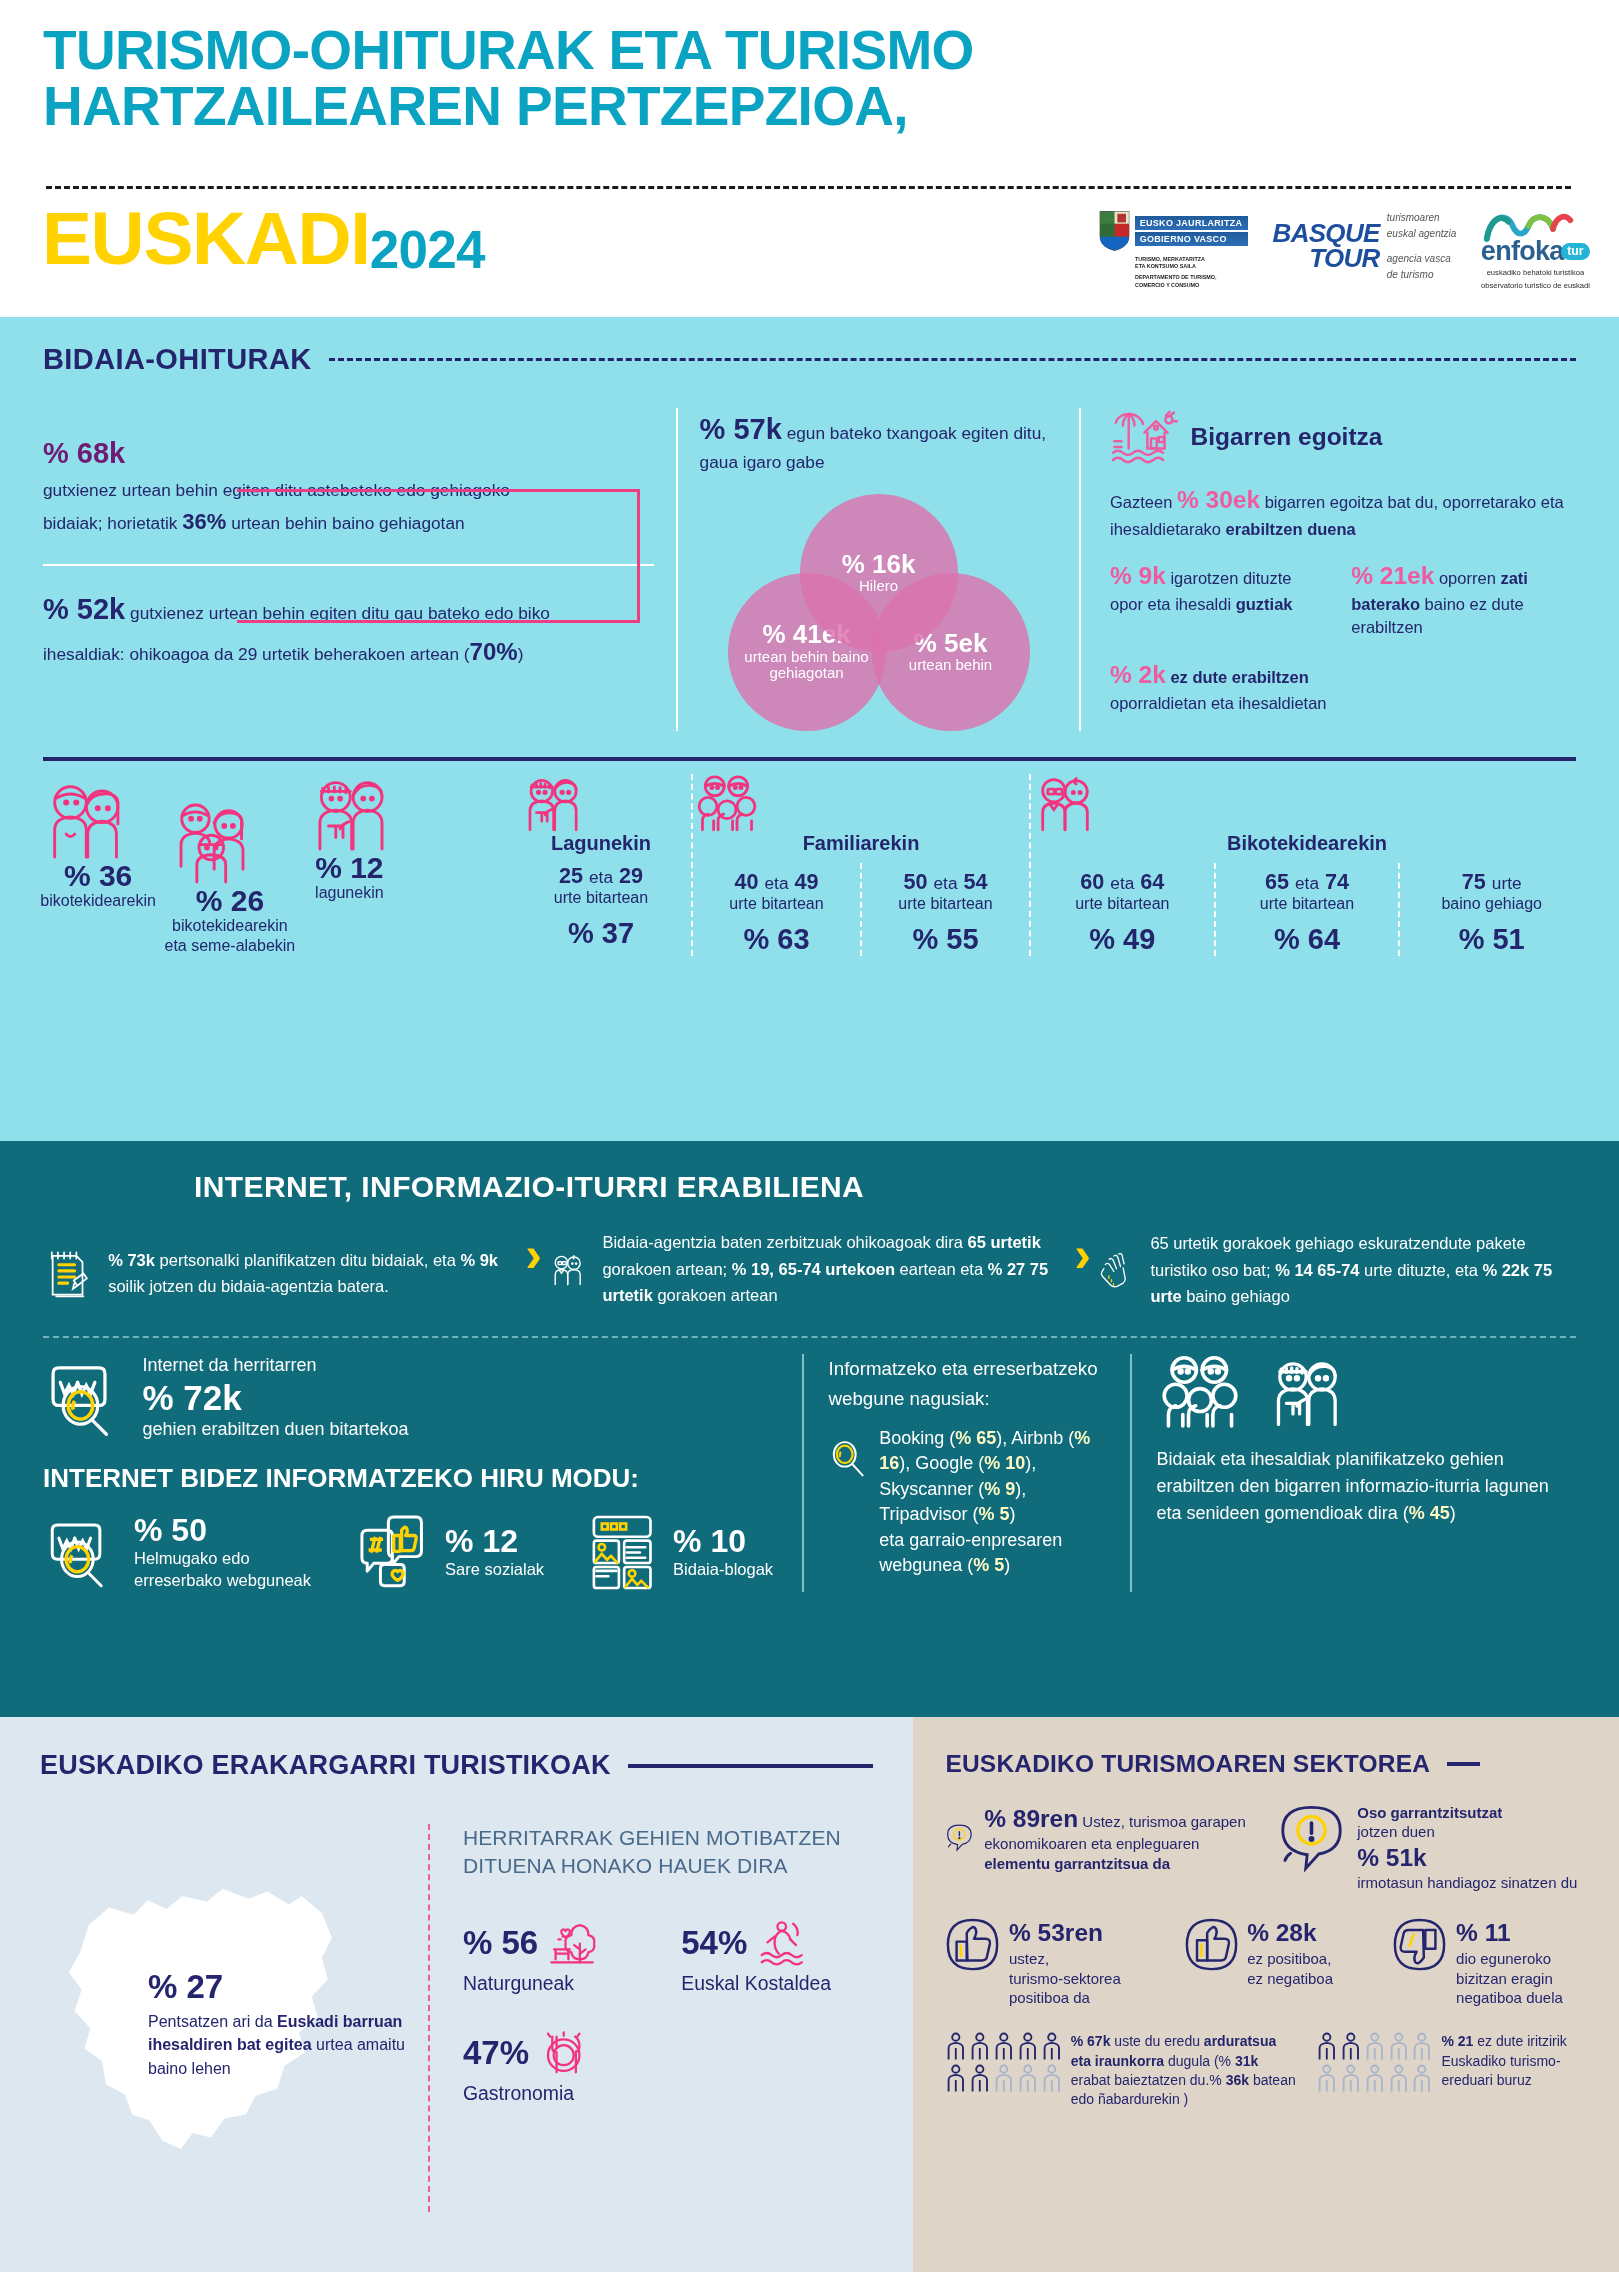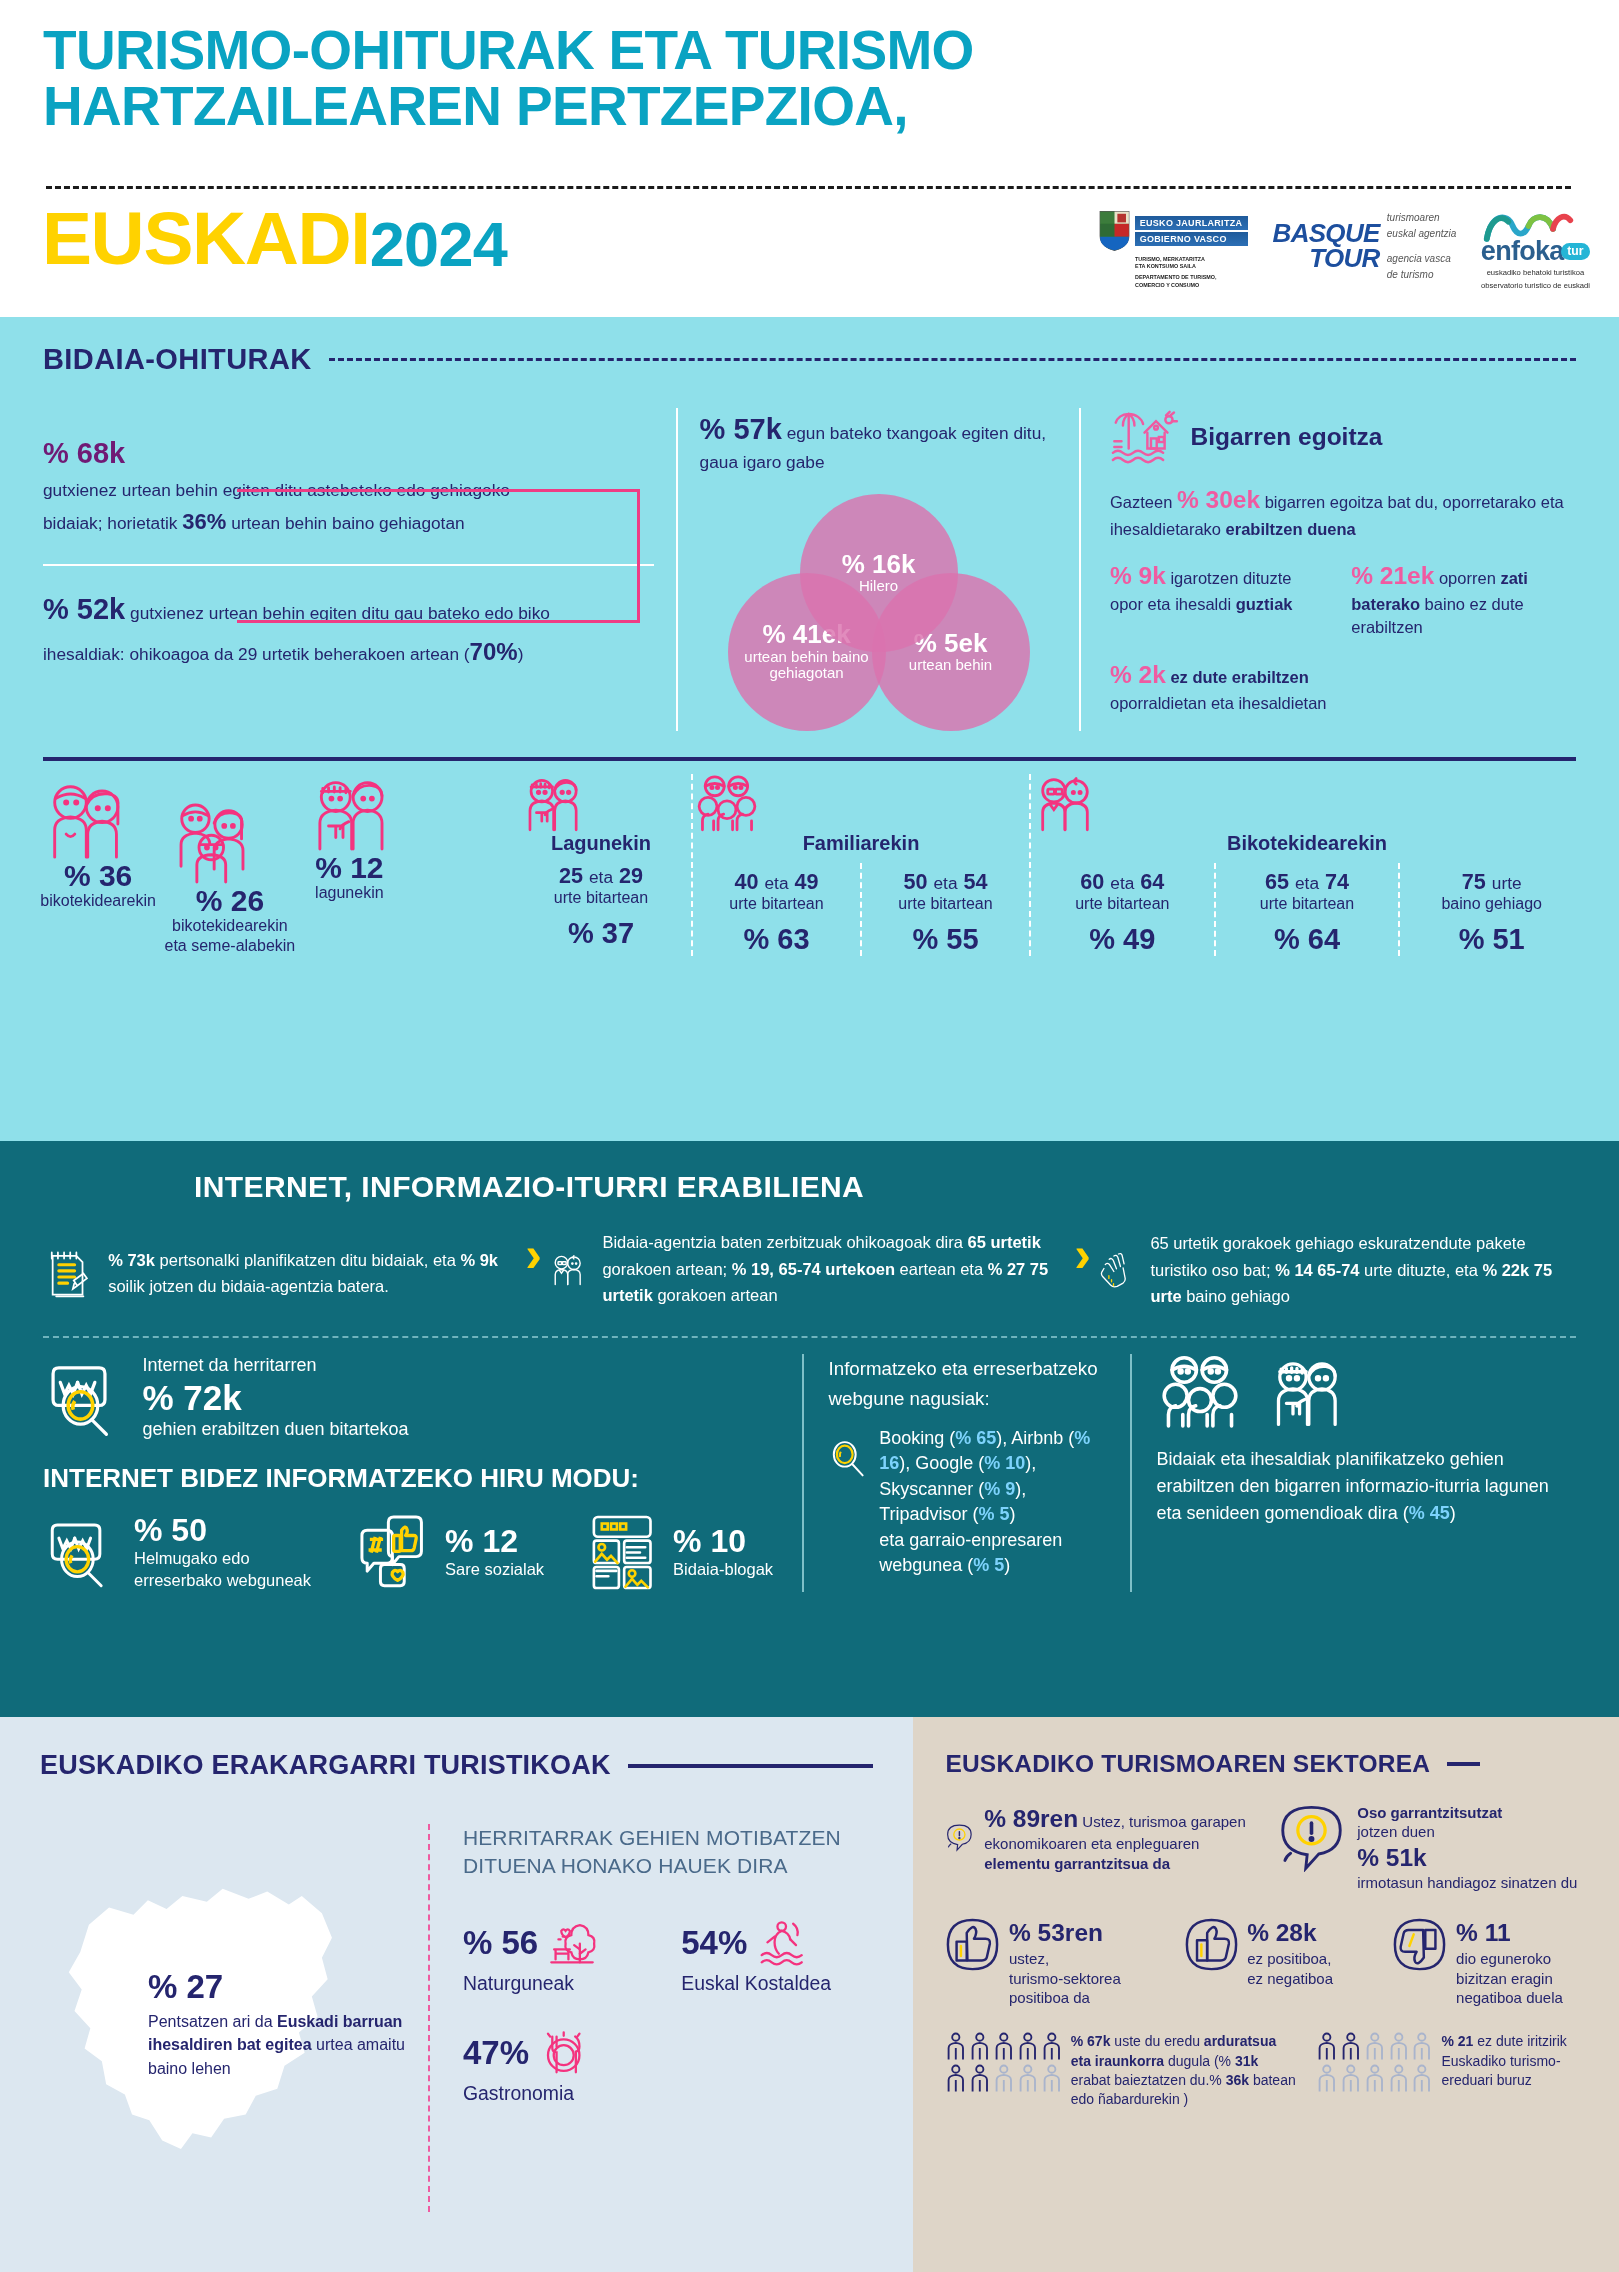--- a/index.html
+++ b/index.html
@@ -6,38 +6,38 @@
   html,body { background:#ffffff; }
   body {
     width:1619px; height:2273px;
     font-family:"Liberation Sans", sans-serif;
     color:#25256e;
     overflow:hidden;
     position:relative;
   }
   .navy  { color:#701a75; }
   .pink  { color:#ef5ba1; }
-  .yellow{ color:#7dd3fc; }
+  .yellow{ color:#fef9c3; }
   .b { font-weight:bold; }
 
   
   #header { position:relative; height:317px; background:#ffffff; }
   .title-main {
     position:absolute; left:43px; top:21.6px;
     font-size:55px; font-weight:bold; line-height:1.03;
     color:#0aa3c2; letter-spacing:-0.7px;
     font-family:"Liberation Sans", sans-serif;
   }
   .dashed-rule {
     position:absolute; left:46px; top:186px; width:1525px; height:0;
     border-top:3.6px dashed #1b1b1b;
   }
   .euskadi-line { position:absolute; left:42px; top:201px; display:flex; align-items:flex-end; }
   .euskadi-word { font-size:75px; font-weight:bold; color:#ffd200; letter-spacing:-1.4px; line-height:1; }
-  .euskadi-year { font-size:63px; font-weight:bold; color:#0aa3c2; letter-spacing:-0.7px; line-height:1; }
+  .euskadi-year { font-size:53px; font-weight:bold; color:#0aa3c2; letter-spacing:-0.7px; line-height:1; }
 
   .logos { position:absolute; right:29px; top:210px; display:flex; align-items:flex-start; gap:24.5px; }
   .logo-gv { display:flex; flex-direction:column; }
   .logo-gv-top { display:flex; align-items:center; gap:4.3px; }
   .shield { width:33px; height:42px; }
   .gv-bars { display:flex; flex-direction:column; gap:2.2px; }
   .gv-bar {
     background:linear-gradient(#1f5b9b,#2c6fb5);
     color:#fff; font-size:9px; font-weight:bold; letter-spacing:0.3px;
     padding:2.2px 5.8px 2.2px 4.3px; white-space:nowrap;

